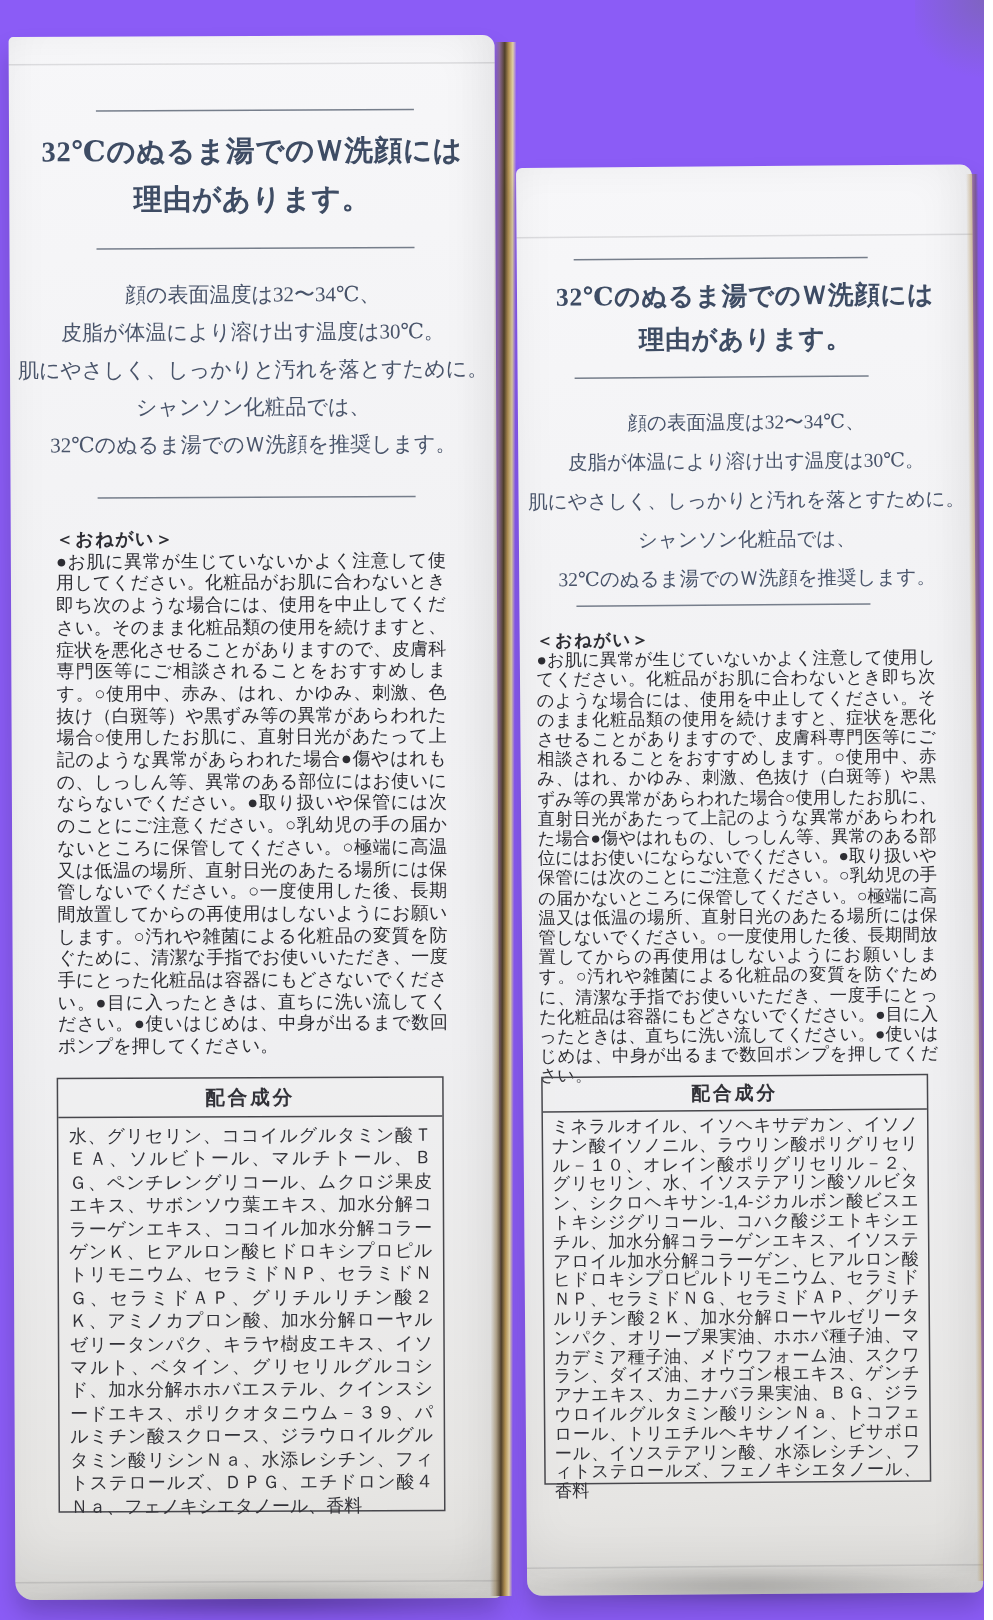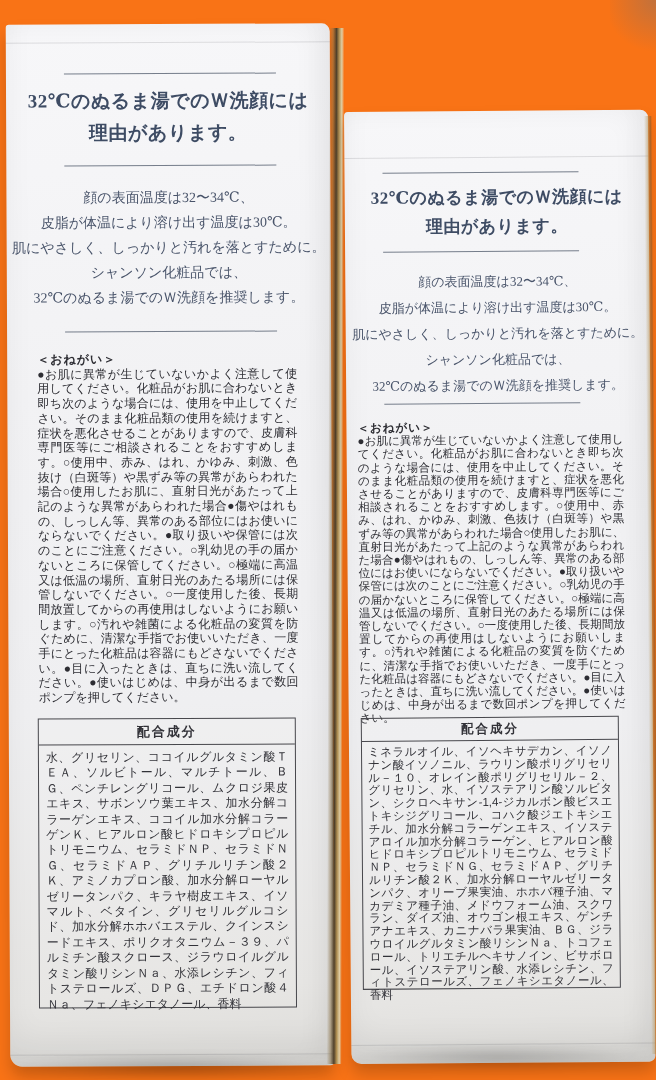--- a/index.html
+++ b/index.html
@@ -1,18 +1,18 @@
 <!DOCTYPE html>
 <html><head>
 <meta charset="utf-8">
 <style>
   html,body{margin:0;padding:0;background:#ffffff;}
   .stage{
     position:relative;width:656px;height:1080px;overflow:hidden;
-    background:#f97316;
+    background:#8b5cf6;
     font-family:"Liberation Sans","DejaVu Sans",sans-serif;
   }
   
   .box{
     position:absolute;
     background:linear-gradient(176deg,#f7f7f9 0%,#f2f2f4 35%,#efeff1 65%,#e6e5e3 92%,#dddcd9 100%);
     box-shadow:0 10px 16px rgba(0,0,0,.18), inset -14px 0 26px rgba(0,0,0,.045), inset 0 -24px 30px rgba(0,0,0,.05);
   }
   .box-left{
     left:8px;top:24px;width:324px;height:1042px;

